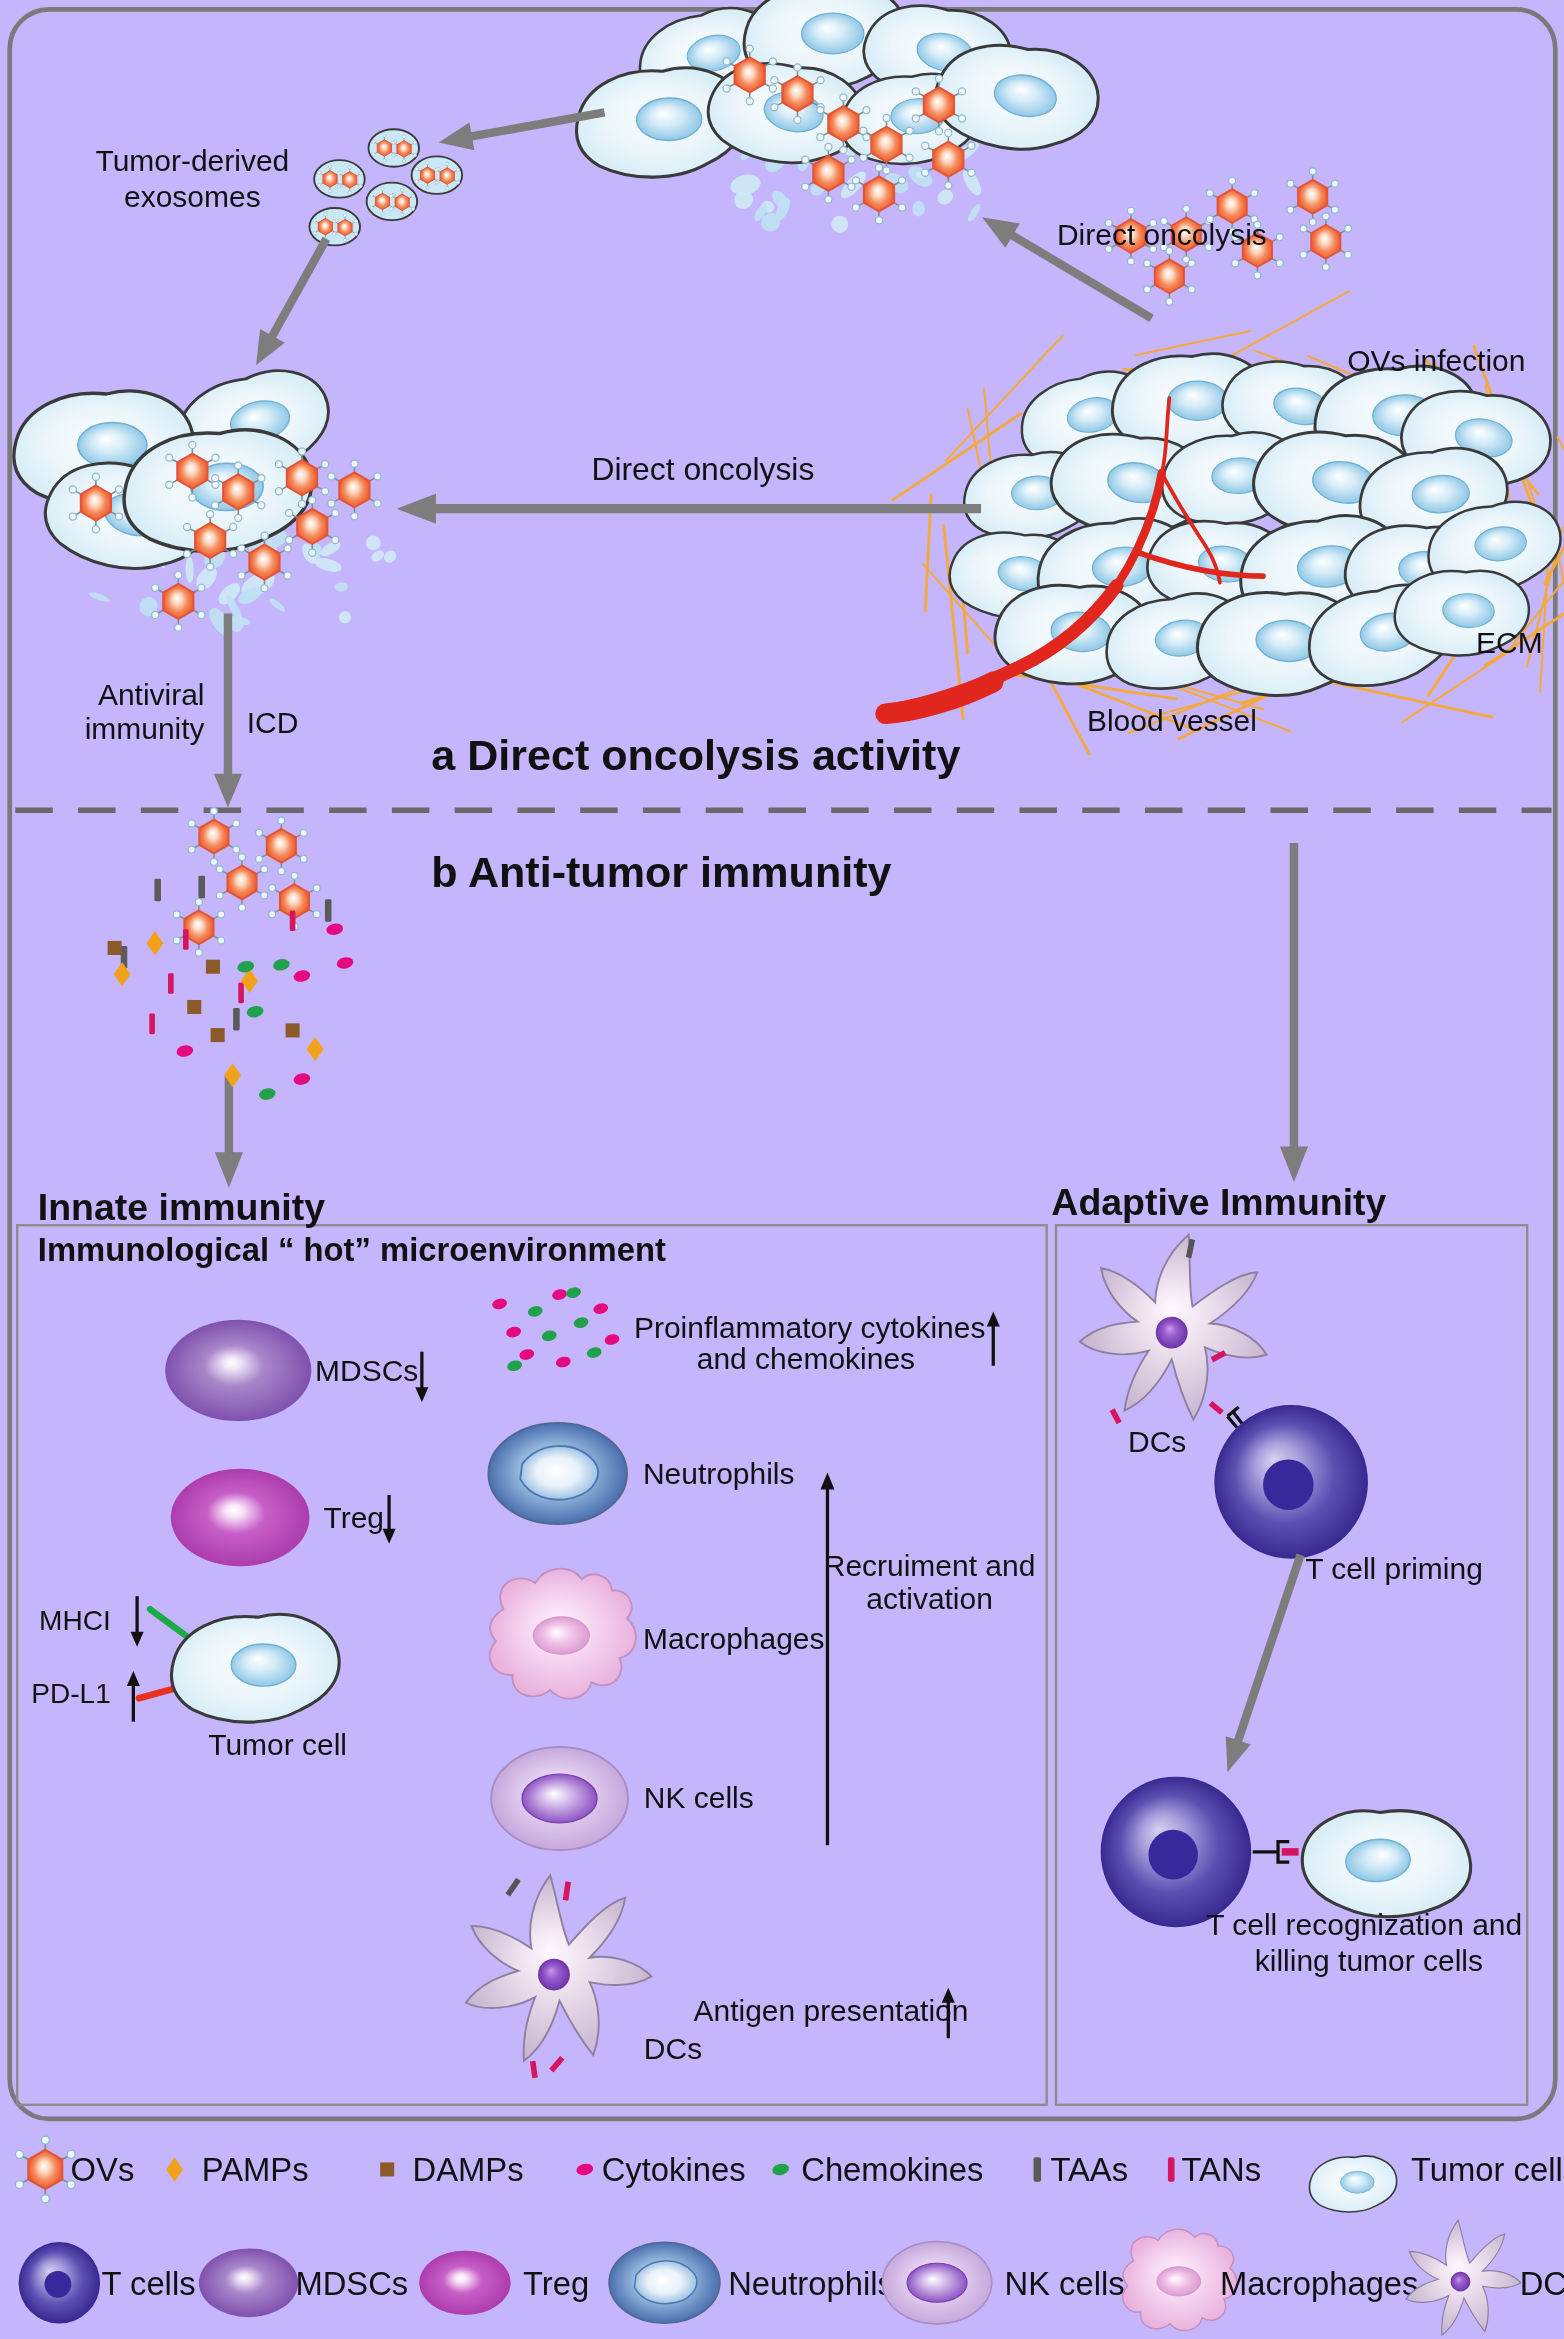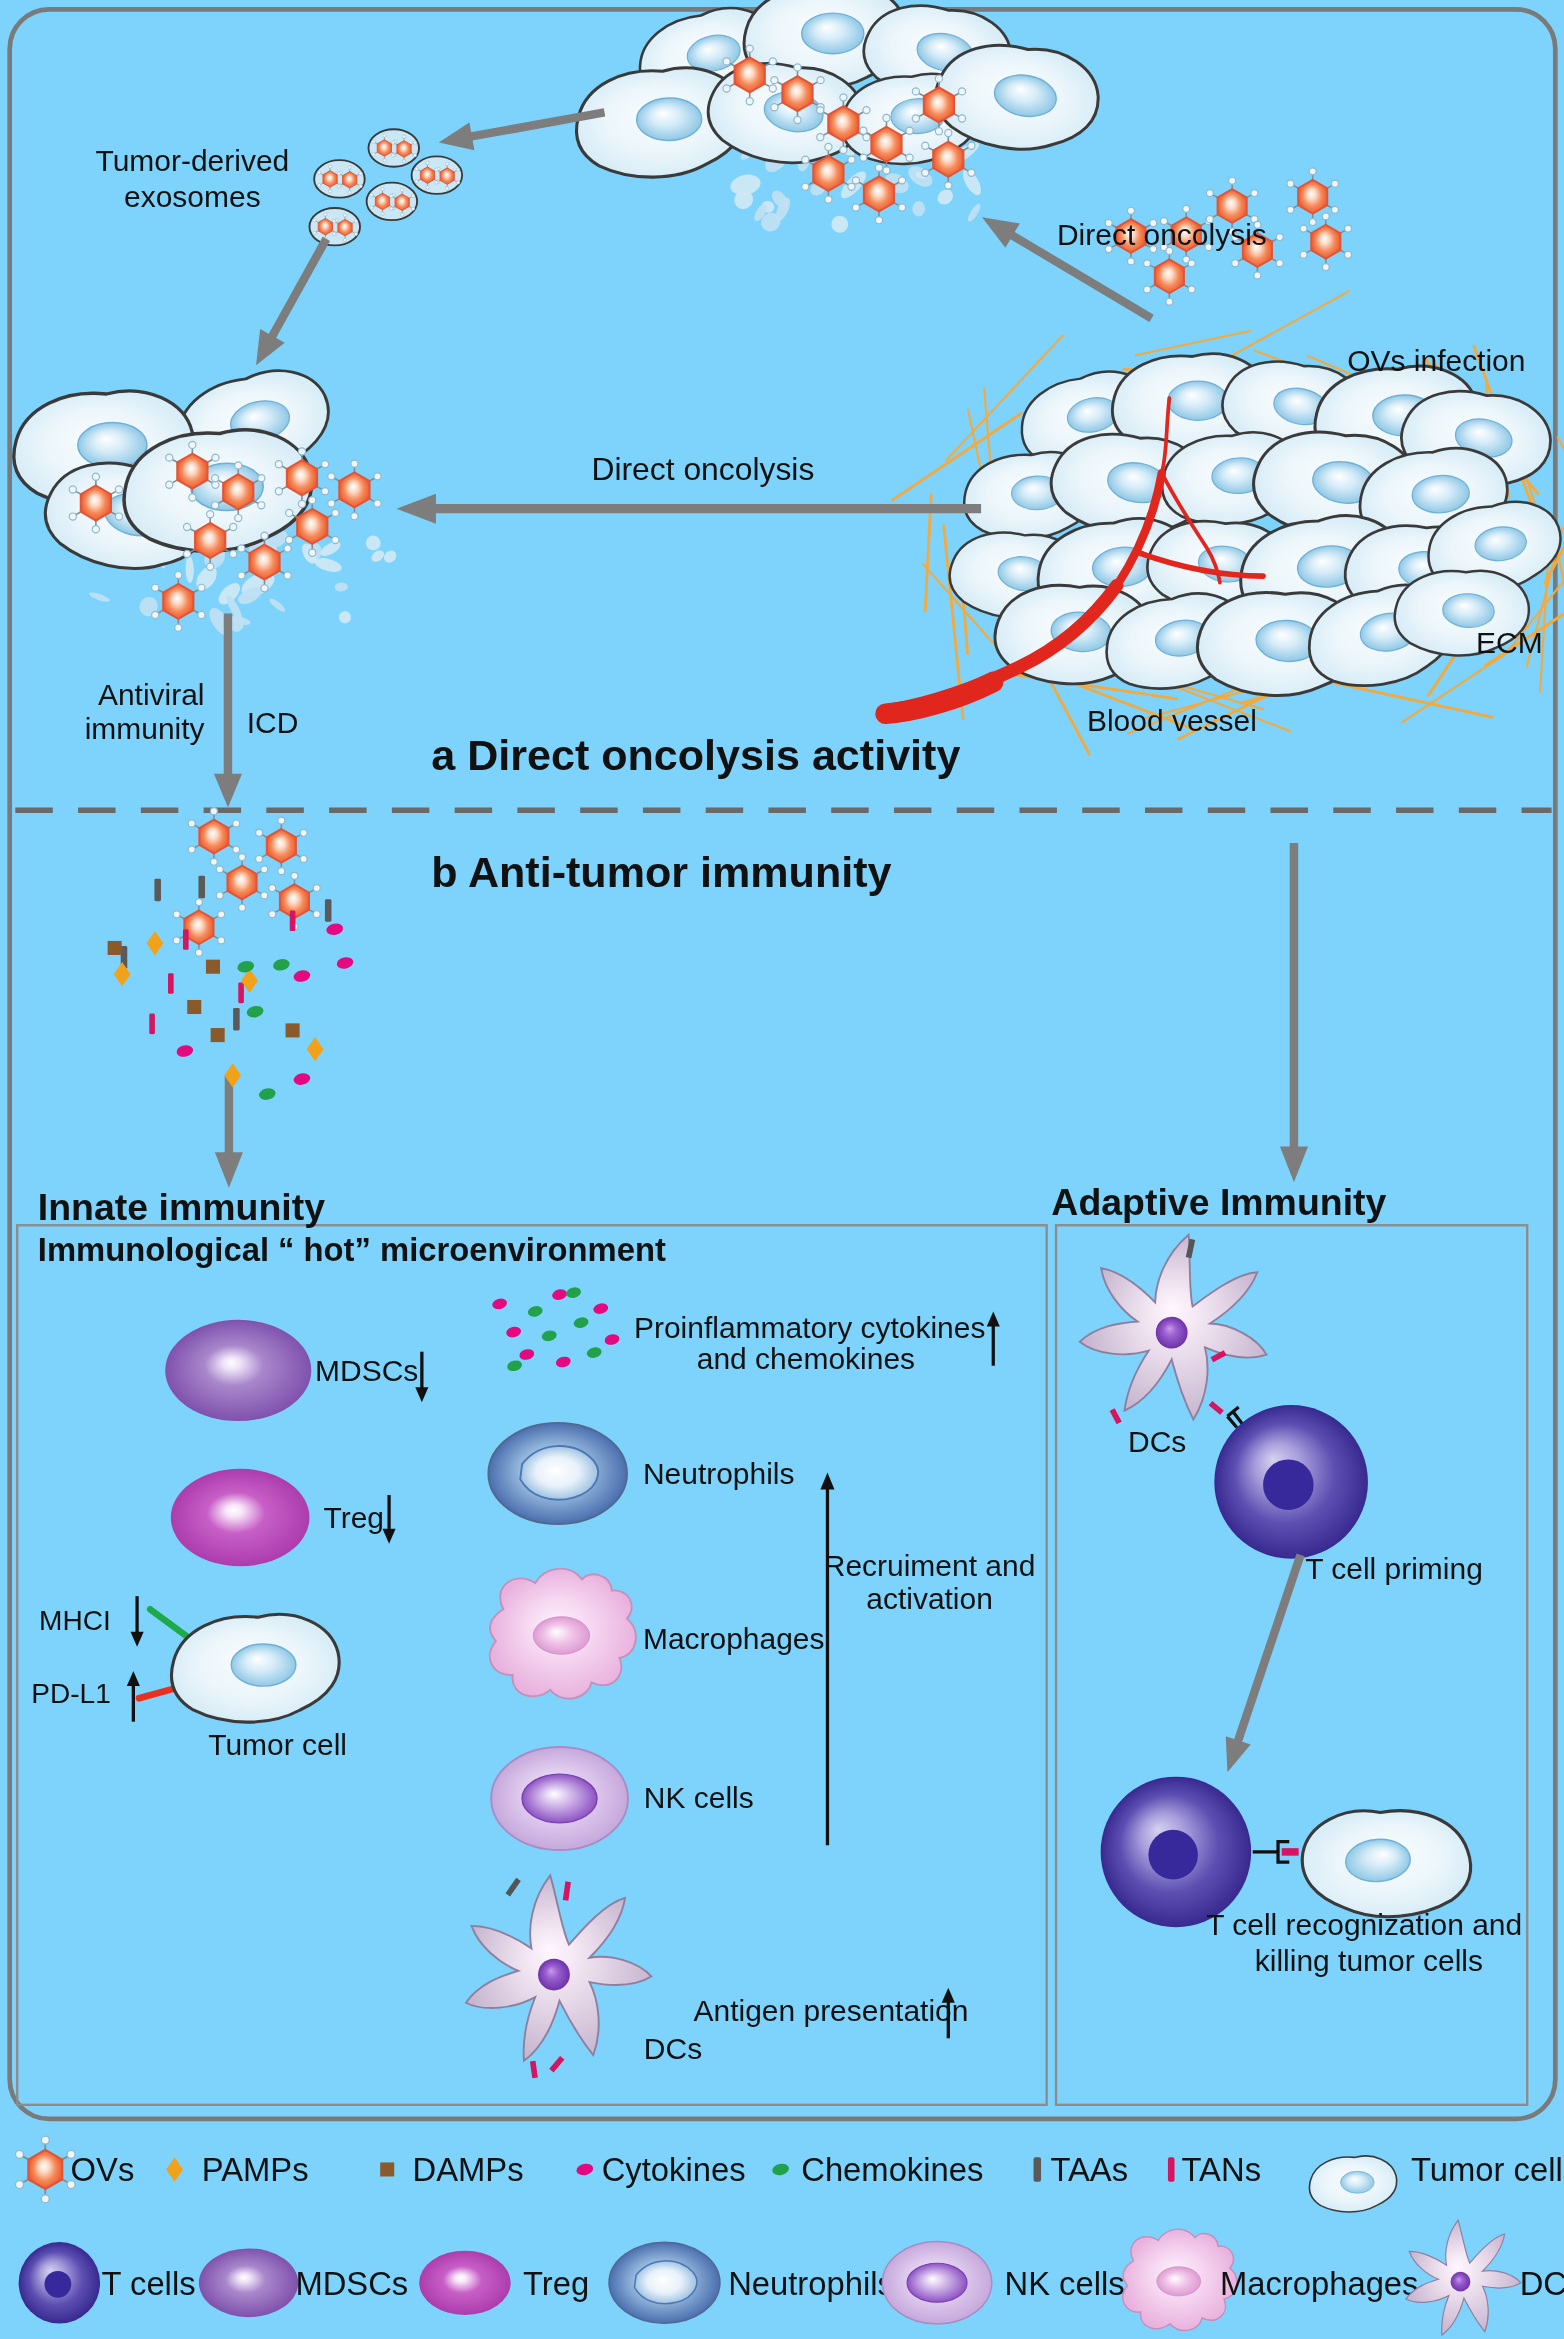--- a/index.html
+++ b/index.html
@@ -1,16 +1,16 @@
 <!DOCTYPE html>
 <html style="font-size:15px"><head>
 <meta charset="utf-8">
 <style>
   html,body{margin:0;padding:0;background:#fff;}
-  #fig{position:relative;width:1565px;height:2339px;background:#7dd3fc;overflow:hidden;
+  #fig{position:relative;width:1565px;height:2339px;background:#c4b5fd;overflow:hidden;
        font-family:"Liberation Sans", sans-serif;}
   svg text{font-family:"Liberation Sans", sans-serif;fill:#111;}
   .h1{font-size:46px;font-weight:bold;}
   .h2{font-size:40px;font-weight:bold;}
   .h3{font-size:35px;font-weight:bold;}
   .lbl{font-size:32px;}
   .lbl2{font-size:30px;}
   .leg{font-size:35px;}
 </style>
 </head>

